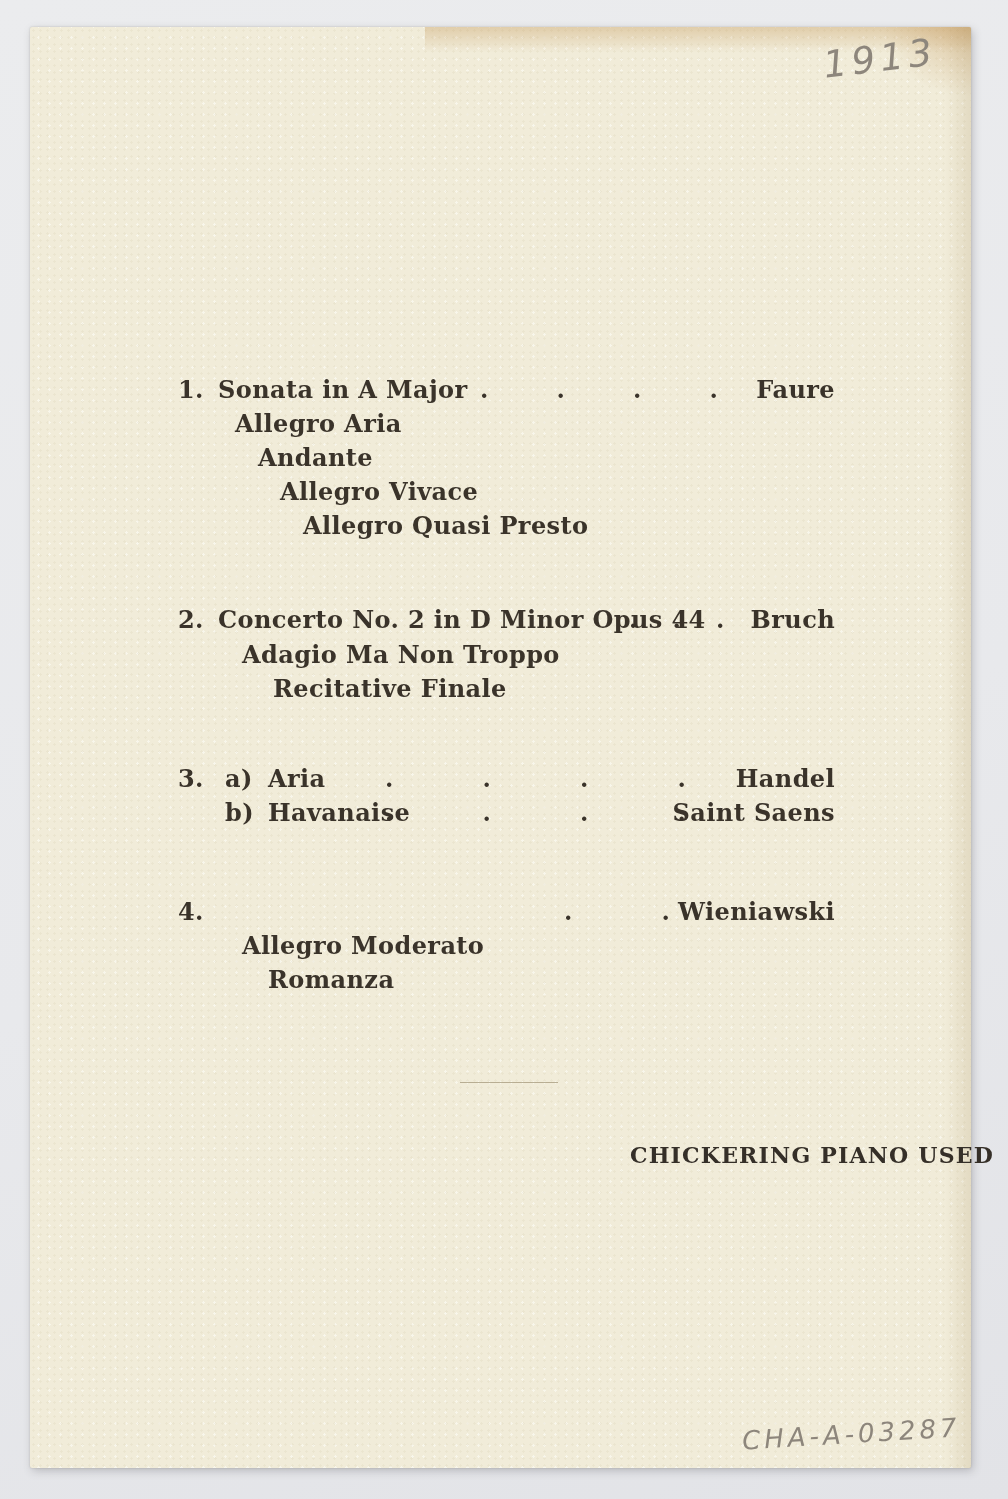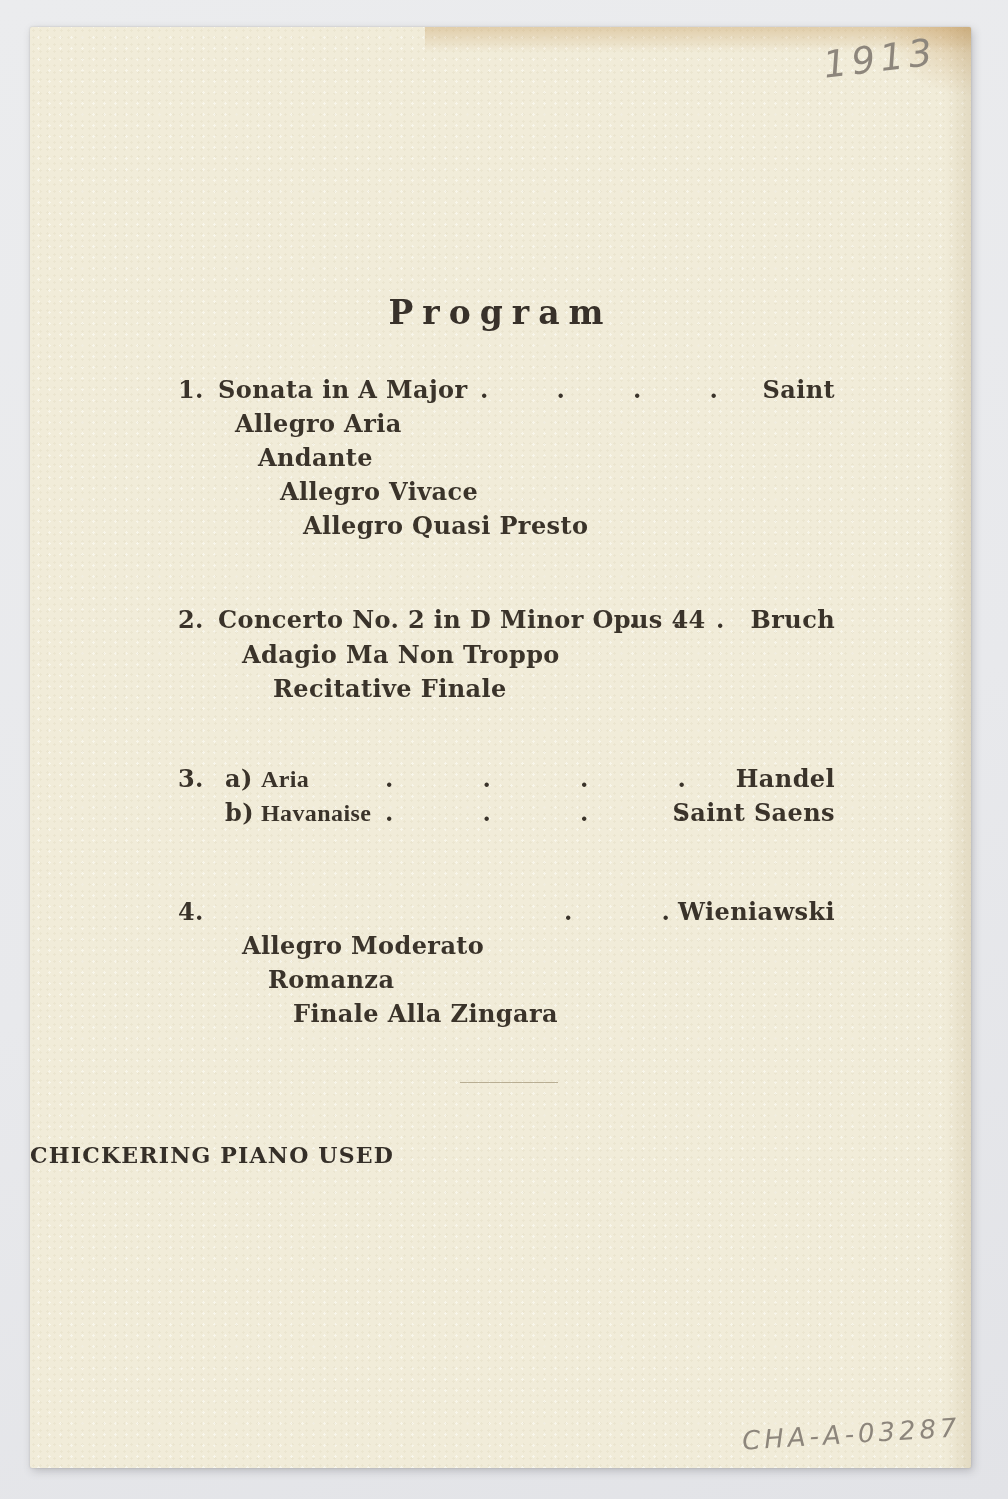--- a/index.html
+++ b/index.html
@@ -82,21 +82,21 @@
     height: 30px;
     line-height: 1;
     font-size: 24px;
     font-weight: 700;
     letter-spacing: 0.4px;
     color: #3a332a;
   }
   .prow .num      { position: absolute; left: 148px; top: 0; }
   .prow .prefix   { position: absolute; left: 195px; top: 0; font-weight: 600; }
   .prow .ttl      { position: absolute; left: 188px; top: 0; text-align: right; }
-  .prow .ttl.sub  { left: 231px; font-family: Liberation Serif, serif; }
+  .prow .ttl.sub  { left: 238px; }
   .prow .dots     { position: absolute; top: 0; white-space: pre; }
   .prow .composer { position: absolute; right: 136px; top: 0; }
   .d1 { left: 450px; word-spacing: 59px; }
   .d2 { left: 599px; word-spacing: 26px; }
   .d3 { left: 355px; word-spacing: 80px; }
   .d4 { left: 534px; word-spacing: 80px; }
 
   .movement {
     position: absolute;
     line-height: 1;
@@ -114,25 +114,26 @@
     height: 1px;
     background: #a4987a;
     opacity: 0.75;
   }
 
   .footer-note {
     position: absolute;
     left: 0;
     top: 1115px;
     width: 100%;
-    text-align: left;
+    text-align: right;
     font-size: 22px;
     font-weight: 700;
     letter-spacing: 1.2px;
     color: #352f28;
+    padding-left: 23px;
   }
 
   
   .handwritten {
     position: absolute;
     font-family: "DejaVu Sans", "Liberation Sans", sans-serif;
     font-style: italic;
     color: #8d867c;
   }
   .hw-year {
@@ -153,27 +154,26 @@
 </head>
 <body>
 
 <div class="paper">
   <div class="age-top"></div>
   <div class="age-corner"></div>
   <div class="age-right"></div>
 
   <div class="handwritten hw-year">1913</div>
 
-  <div class="ptitle">Program</div>
 
   <div class="prow" style="top:351px">
     <span class="num">1.</span>
     <span class="ttl">Sonata in A Major</span>
     <span class="dots d1">. . . .</span>
-    <span class="composer">Saint</span>
+    <span class="composer">Faure</span>
   </div>
   <div class="movement" style="top:385px; left:205px">Allegro Aria</div>
   <div class="movement" style="top:419px; left:228px">Andante</div>
   <div class="movement" style="top:453px; left:250px">Allegro Vivace</div>
   <div class="movement" style="top:487px; left:273px">Allegro Quasi Presto</div>
 
   <div class="prow" style="top:581px">
     <span class="num">2.</span>
     <span class="ttl">Concerto No. 2 in D Minor Opus 44</span>
     <span class="dots d2">. . .</span>
@@ -196,20 +196,19 @@
     <span class="composer">Saint Saens</span>
   </div>
 
   <div class="prow" style="top:873px">
     <span class="num">4.</span>
     <span class="dots d4">. .</span>
     <span class="composer">Wieniawski</span>
   </div>
   <div class="movement" style="top:907px; left:212px">Allegro Moderato</div>
   <div class="movement" style="top:941px; left:238px">Romanza</div>
-  <div class="movement" style="top:975px; left:263px">Finale Alla Zingara</div>
 
   <div class="divider"></div>
 
   <div class="footer-note">CHICKERING PIANO USED</div>
 
   <div class="handwritten hw-catalog">CHA-A-03287</div>
 </div>
 
 </body></html>

